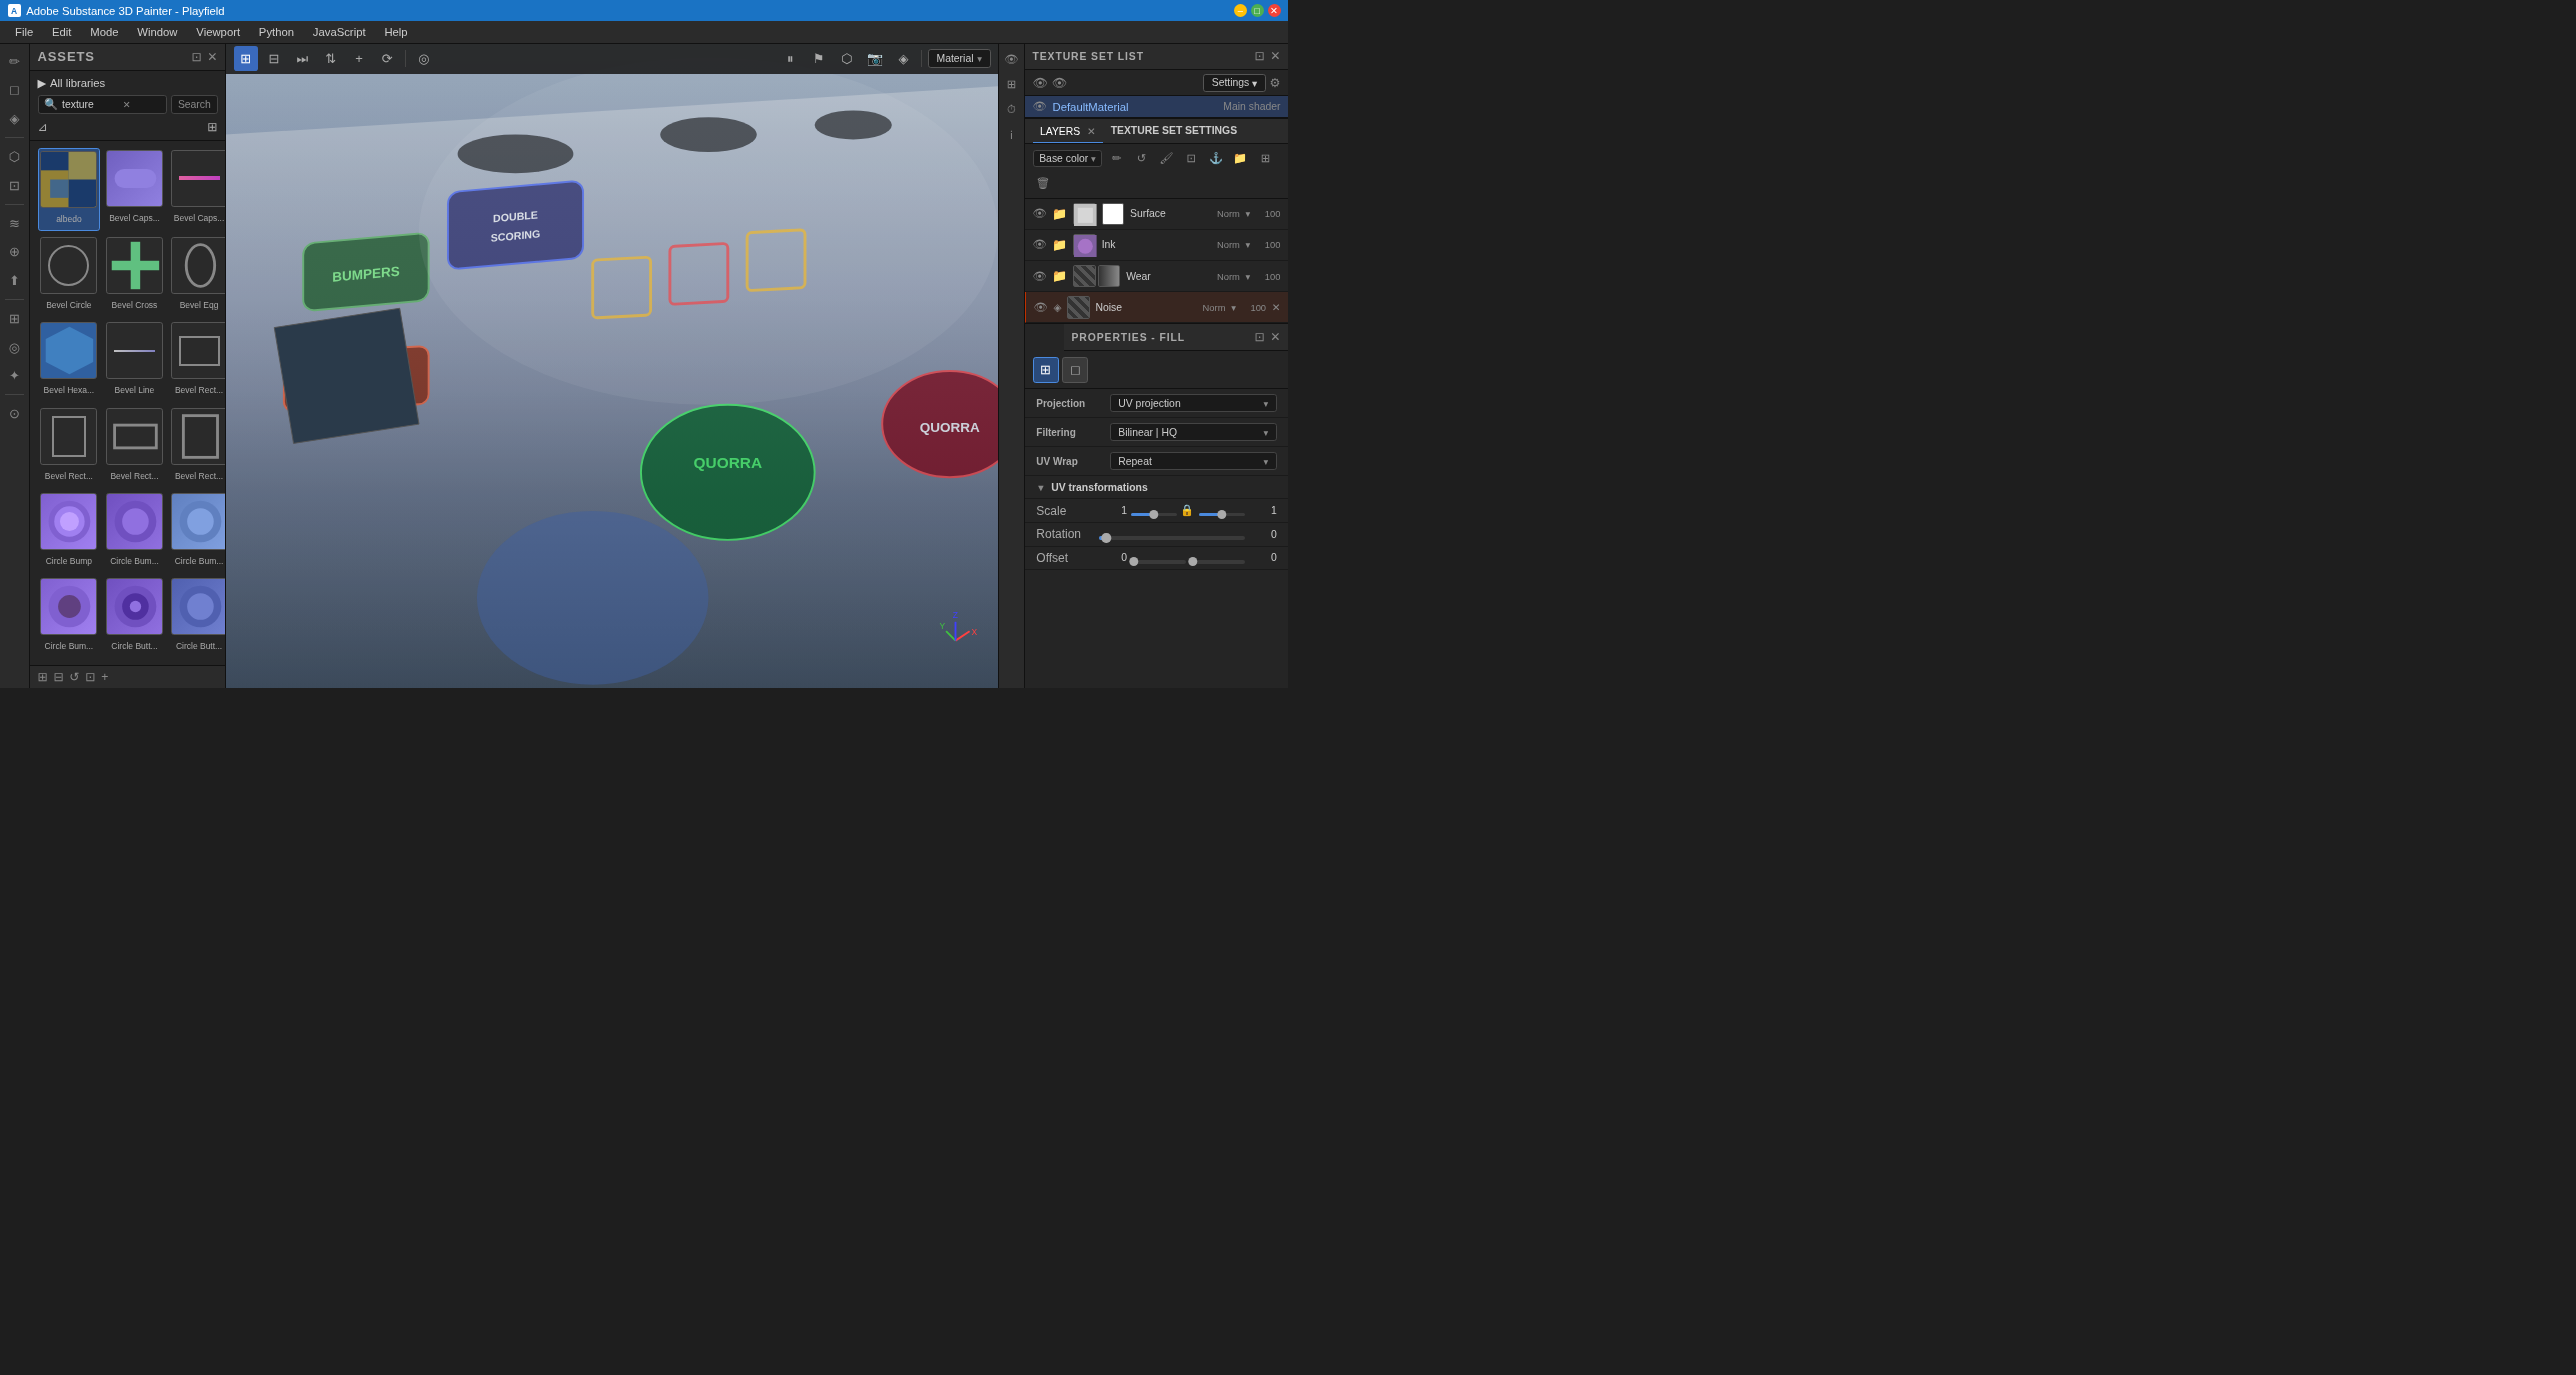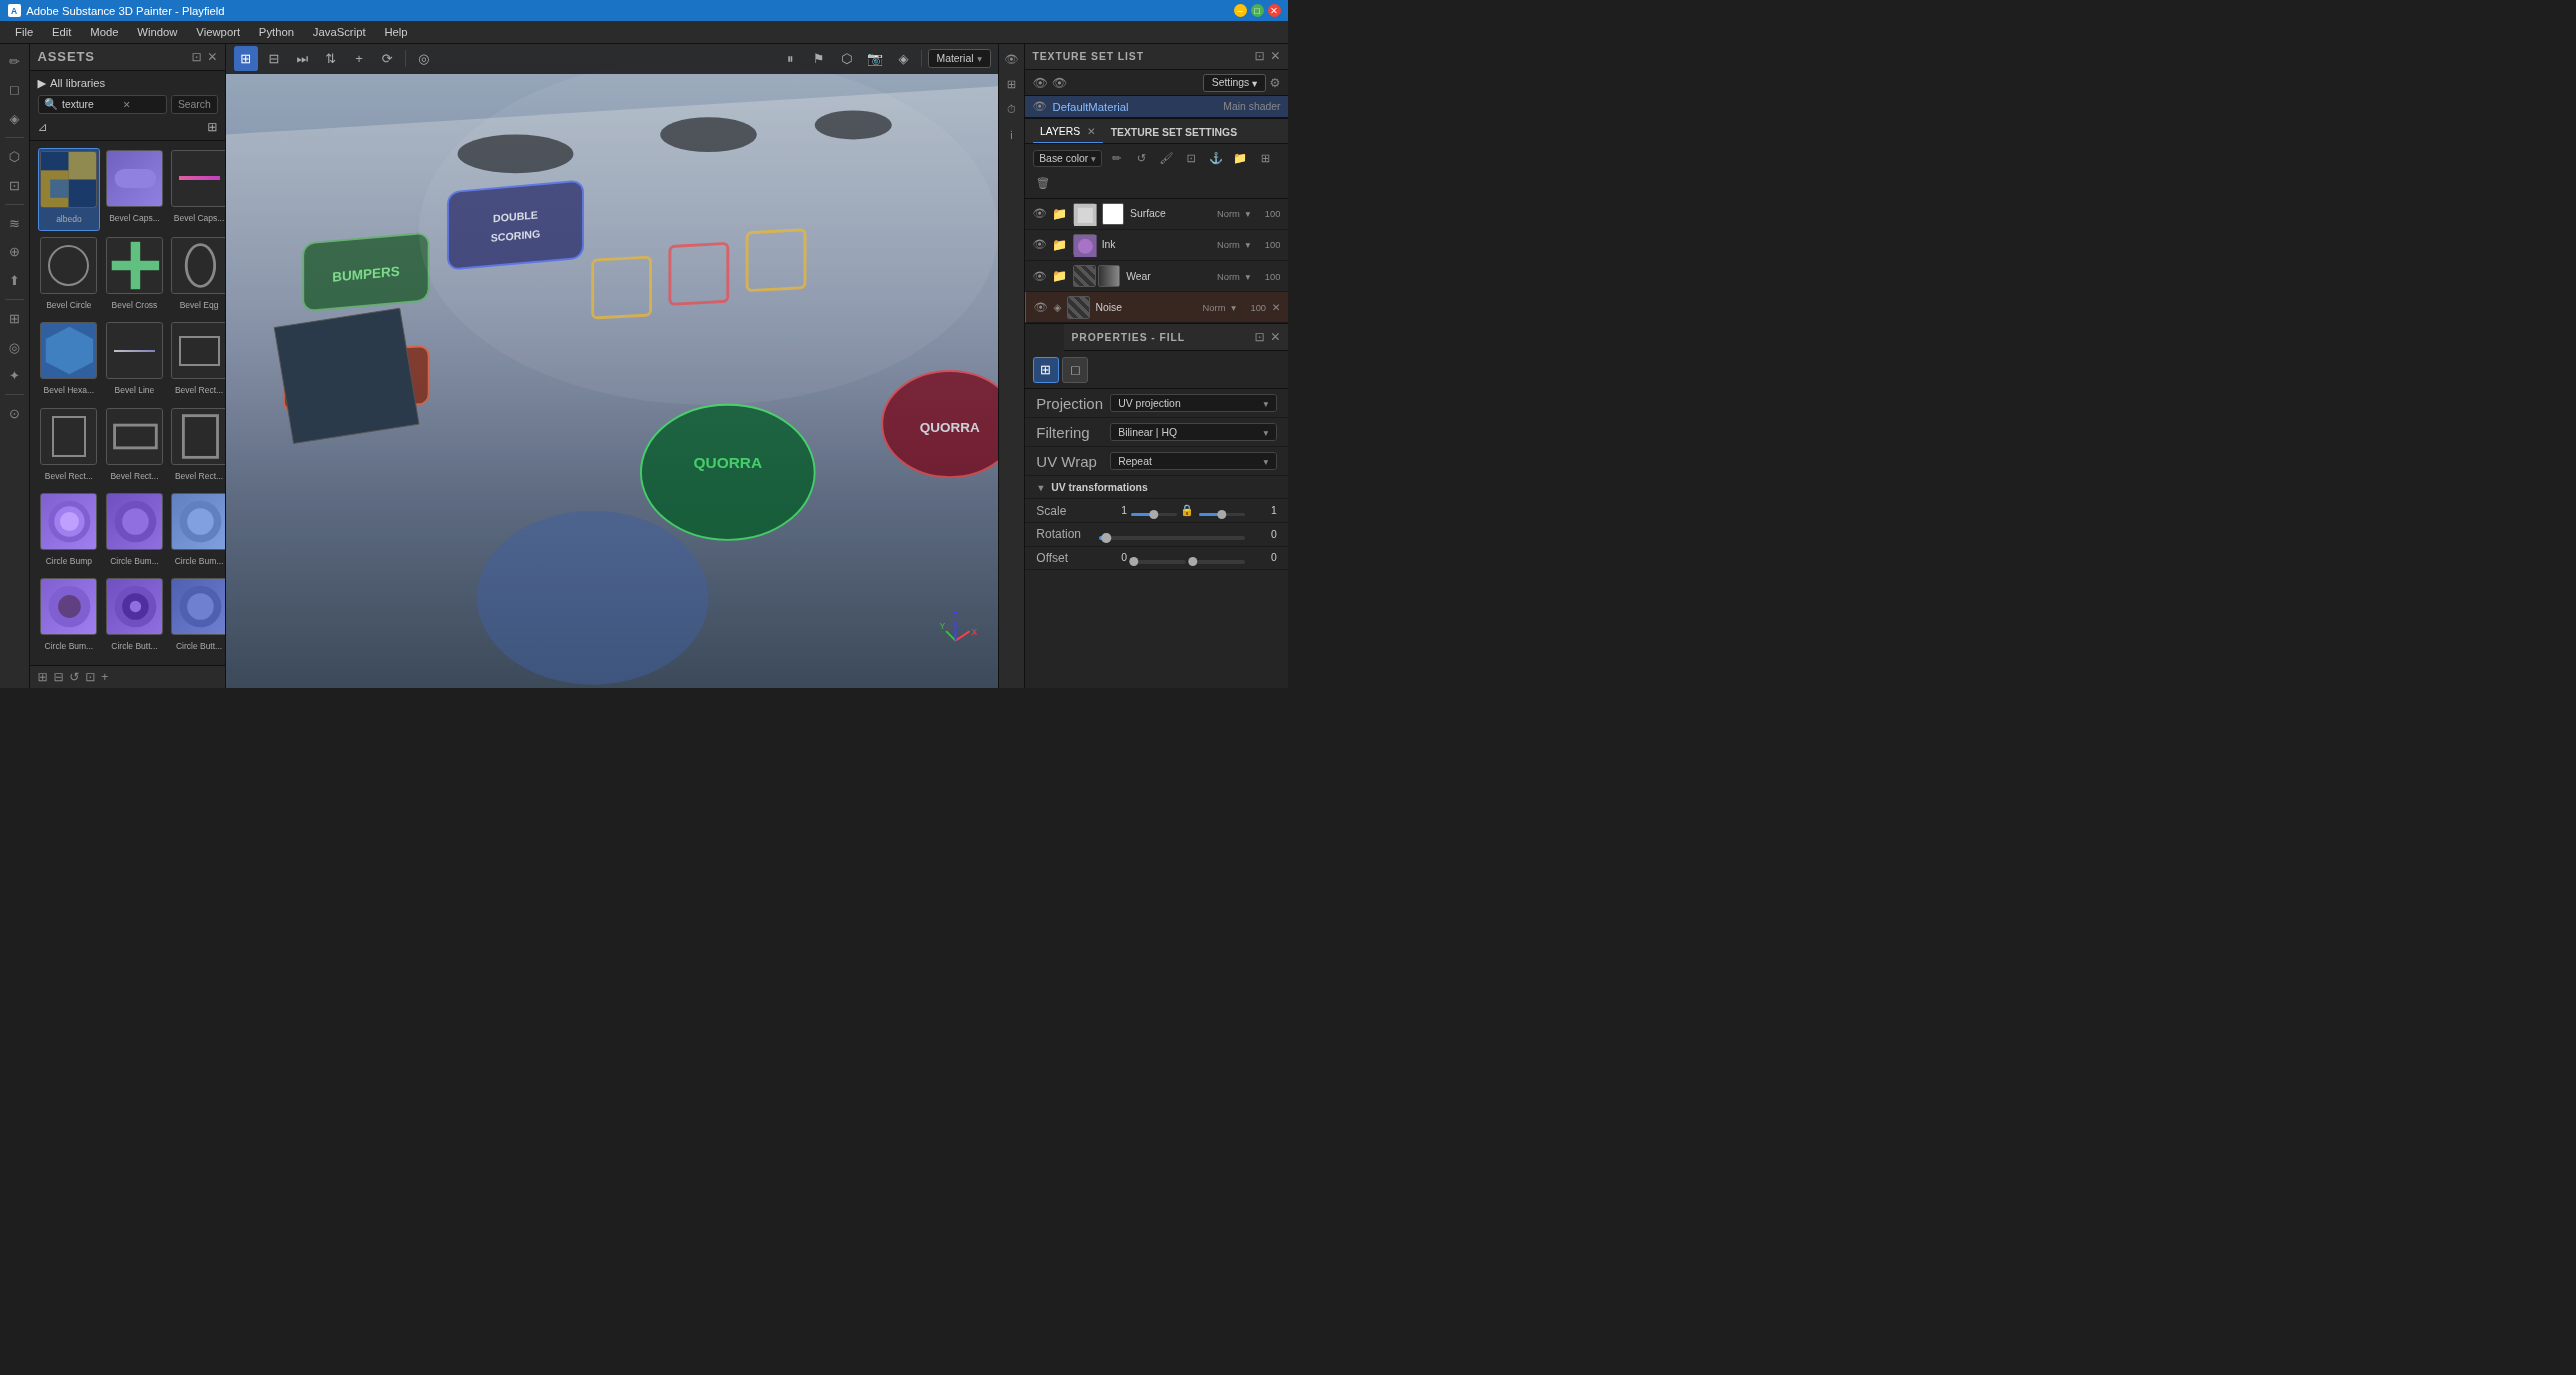--- a/index.html
+++ b/index.html
@@ -379,21 +379,21 @@
     .tsl-material-name { color: #88bbff; font-size: 11.3px; }
     .tsl-shader { margin-left: auto; color: #888; font-size: 10.4px; }
 
     
     #layers-section {
       border-bottom: 0.9px solid #111;
     }
     .layers-header {
       background: #2b2b2b;
       display: flex;
-      align-items: flex-end;
+      align-items: flex-start;
       padding: 0 7.5px;
       border-bottom: 0.9px solid #111;
     }
     .layers-tab {
       padding: 5.7px 7.5px;
       font-size: 10.4px;
       color: #aaa;
       cursor: pointer;
       border-bottom: 1.9px solid transparent;
     }
@@ -503,21 +503,21 @@
     }
     .prop-icon-btn.active { background: #2a4a7a; border-color: #4a8adf; color: white; }
 
     .prop-row {
       display: flex;
       align-items: center;
       padding: 4.7px 11.3px;
       gap: 7.5px;
       border-bottom: 0.9px solid #1a1a1a;
     }
-    .prop-label { font-size: 15px; color: #aaa; width: 66px; flex-shrink: 0; }
+    .prop-label { font-size: 10px; color: #aaa; width: 66px; flex-shrink: 0; font-weight: bold; }
     .prop-dropdown {
       flex: 1;
       background: #1a1a1a;
       border: 0.9px solid #444;
       border-radius: 2.8px;
       padding: 2.8px 7.5px;
       color: #ccc;
       font-size: 10.4px;
       cursor: pointer;
       display: flex;

